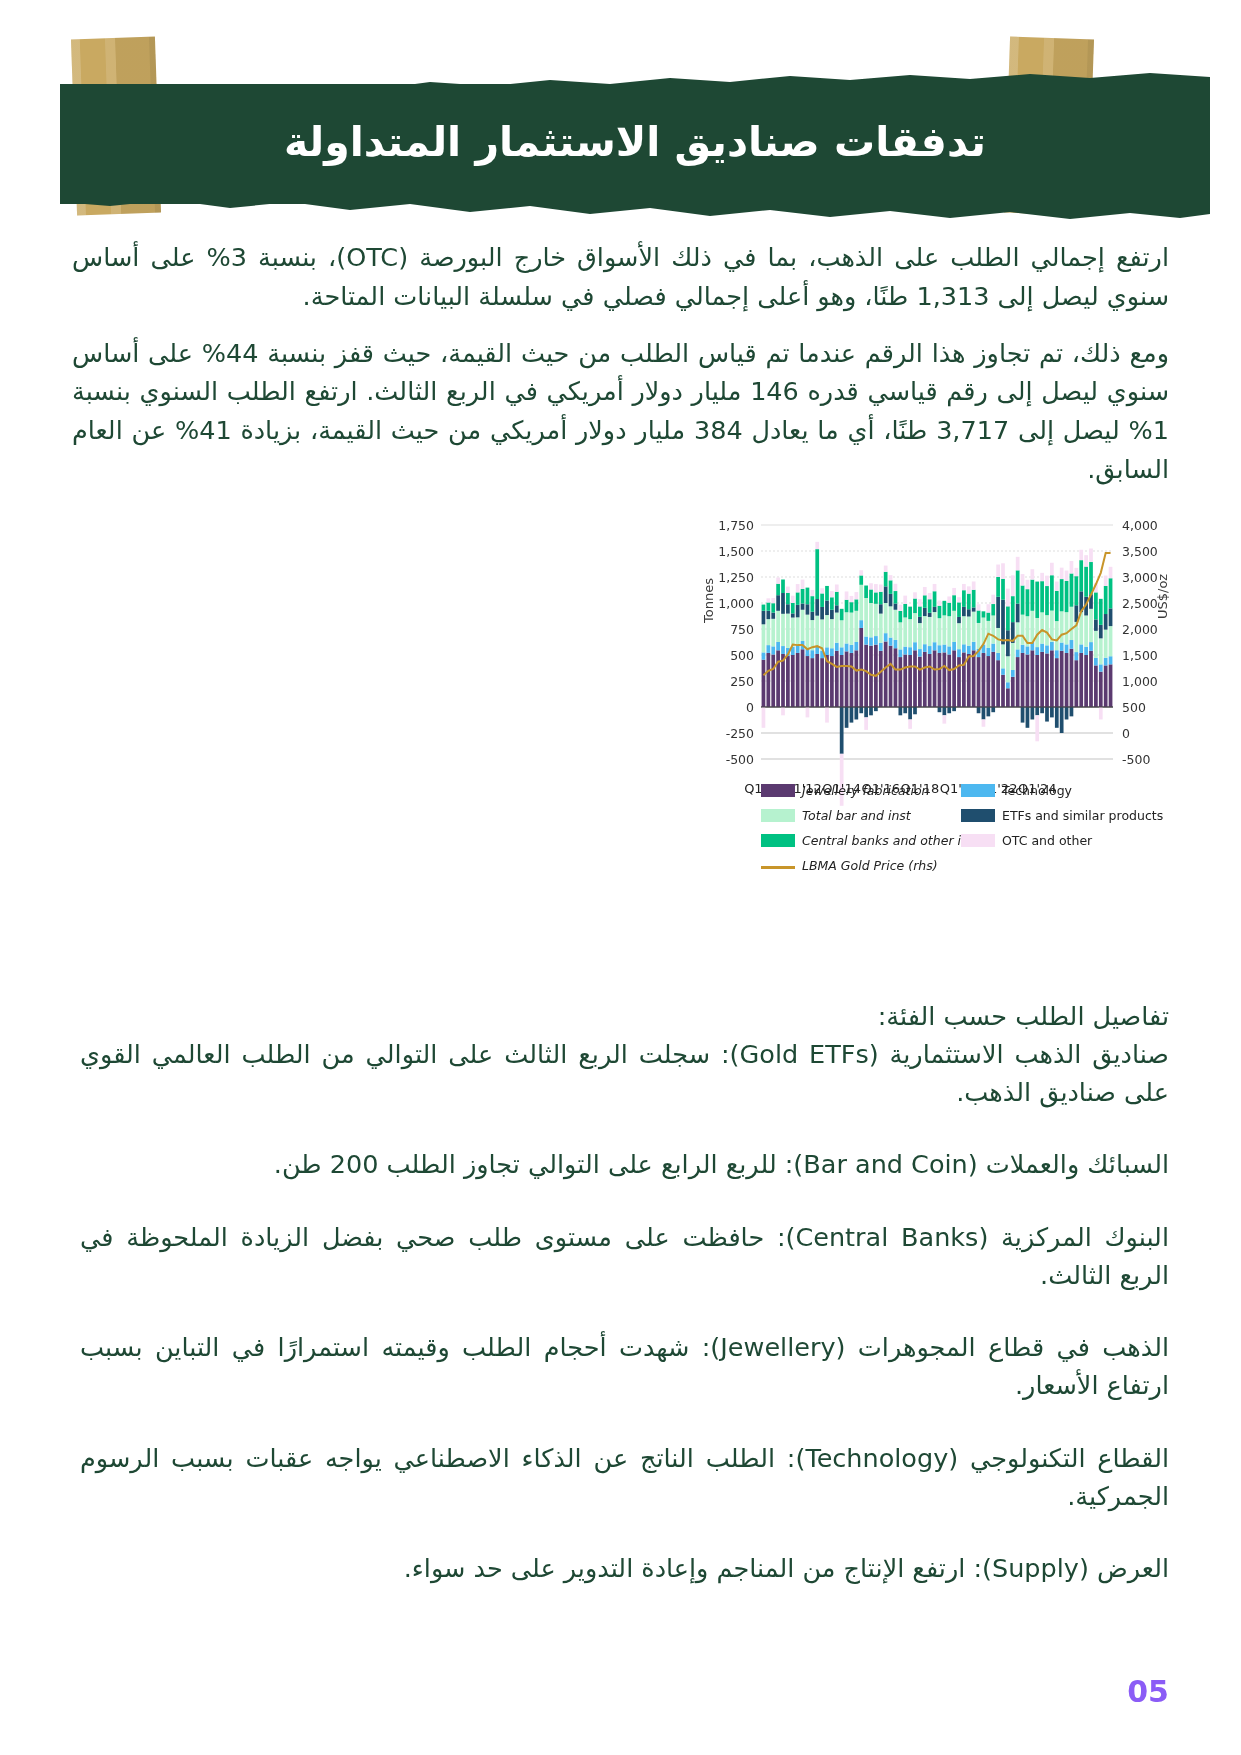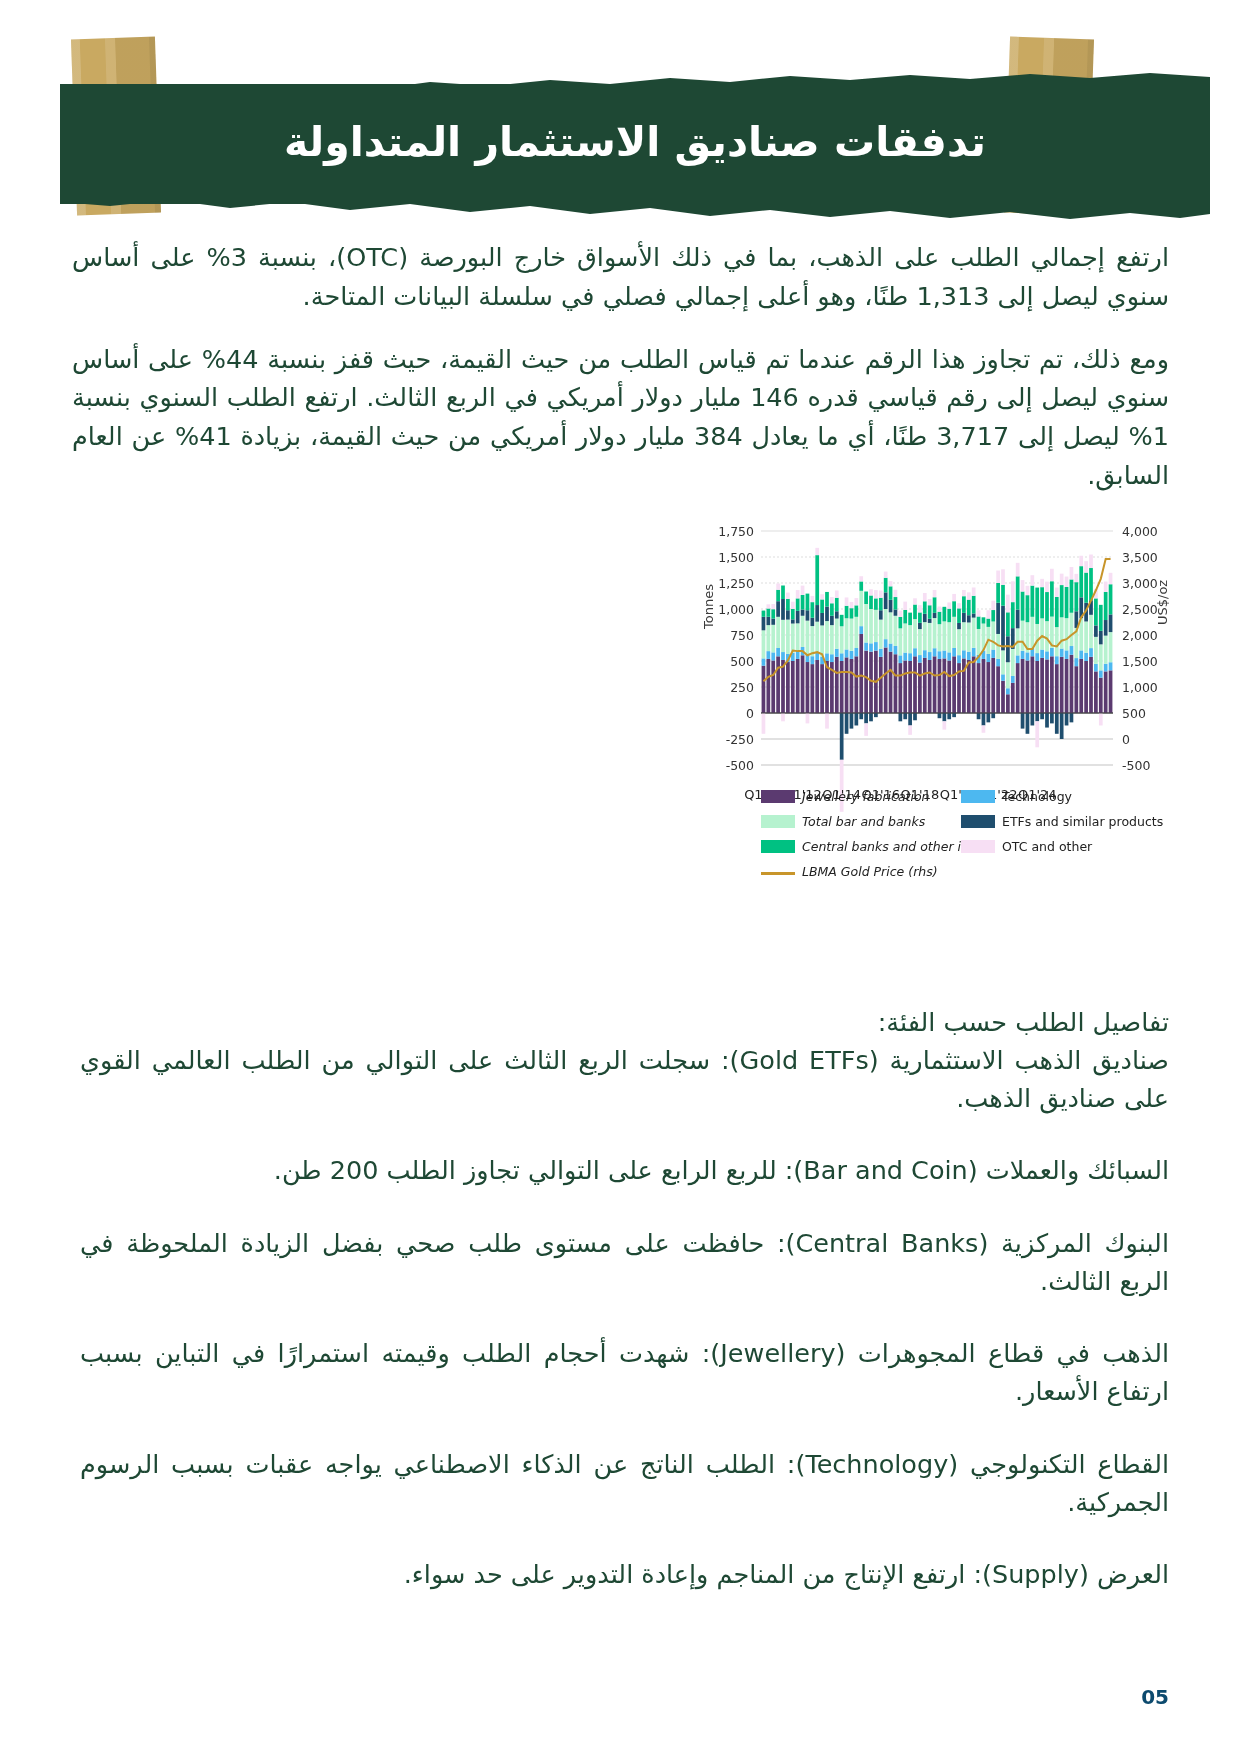--- a/index.html
+++ b/index.html
@@ -34,21 +34,21 @@
     direction:rtl; z-index:6; padding-bottom:4px;
   }
 
   
   .content{ position:absolute; left:0; top:238px; width:1241px; padding:0 72px; }
   p.para{
     margin:0 0 4px 0; color:#1e4834;
     font-size:25.5px; line-height:1.52; text-align:justify;
     direction:rtl; text-align-last:right;
   }
-  p.para.t2{ margin-top:24px; }
+  p.para.t2{ margin-top:18px; }
   .section-para{ margin:0; color:#1e4834; font-size:25.5px; line-height:1.5;
     direction:rtl; text-align:justify; text-align-last:right; }
   .section-block{ margin-top:34px;margin-left:8px; }
   .section-block.tight{ margin-top:0px; }
 
   
   .chart-box{ position:relative; width:470px; height:470px; margin:22px 0 0 0;
      direction:ltr; left:4px; }
   .chart-area{ position:absolute; left:0; top:0; width:470px; height:300px; }
   .ytitle-left{ position:absolute; left:-2px; top:112px; transform:rotate(-90deg);
@@ -59,22 +59,22 @@
   .legend{ position:absolute; left:58px; top:272px; width:420px; font-size:12.5px;
      color:#222; direction:ltr; }
   .legend-row{ display:flex; margin-bottom:10px; }
   .legend-item{ display:flex; align-items:center; }
   .legend-item.c1{ width:200px;font-style:italic; }
   .legend-item.c2{ width:200px; }
   .swatch{ width:34px; height:13px; margin-right:7px; flex:none; }
   .swatch.line{ height:3px; margin-top:5px; }
   .legend-label{ white-space:nowrap; }
 
-  .pagenum{ position:absolute; right:72px; bottom:46px; color:#0c4a6e;
-     font-size:20px; font-weight:bold; direction:ltr;margin-left:8px; }
+  .pagenum{ position:absolute; right:72px; bottom:46px; color:#8b5cf6;
+     font-size:30px; font-weight:bold; direction:ltr;margin-left:8px; }
 </style>
 </head>
 <body>
 
 <div class="header-wrap">
   <div class="tape left"></div>
   <div class="tape right"></div>
 
   <svg class="banner-top" viewBox="0 0 1150 34" preserveAspectRatio="none">
     <path d="M0,34 L0,22 L40,20 L90,24 L140,16 L190,20 L250,14 L310,18 L370,10 L430,14
@@ -583,21 +583,21 @@
           <span class="legend-label">Jewellery fabrication</span>
         </div>
         <div class="legend-item c2">
           <span class="swatch" style="background:#4db8f0"></span>
           <span class="legend-label">Technology</span>
         </div>
       </div>
       <div class="legend-row">
         <div class="legend-item c1">
           <span class="swatch" style="background:#b6f2cf"></span>
-          <span class="legend-label">Total bar and banks</span>
+          <span class="legend-label">Total bar and inst</span>
         </div>
         <div class="legend-item c2">
           <span class="swatch" style="background:#1f4e6e"></span>
           <span class="legend-label">ETFs and similar products</span>
         </div>
       </div>
       <div class="legend-row">
         <div class="legend-item c1">
           <span class="swatch" style="background:#00c182"></span>
           <span class="legend-label">Central banks and other inst.</span>

